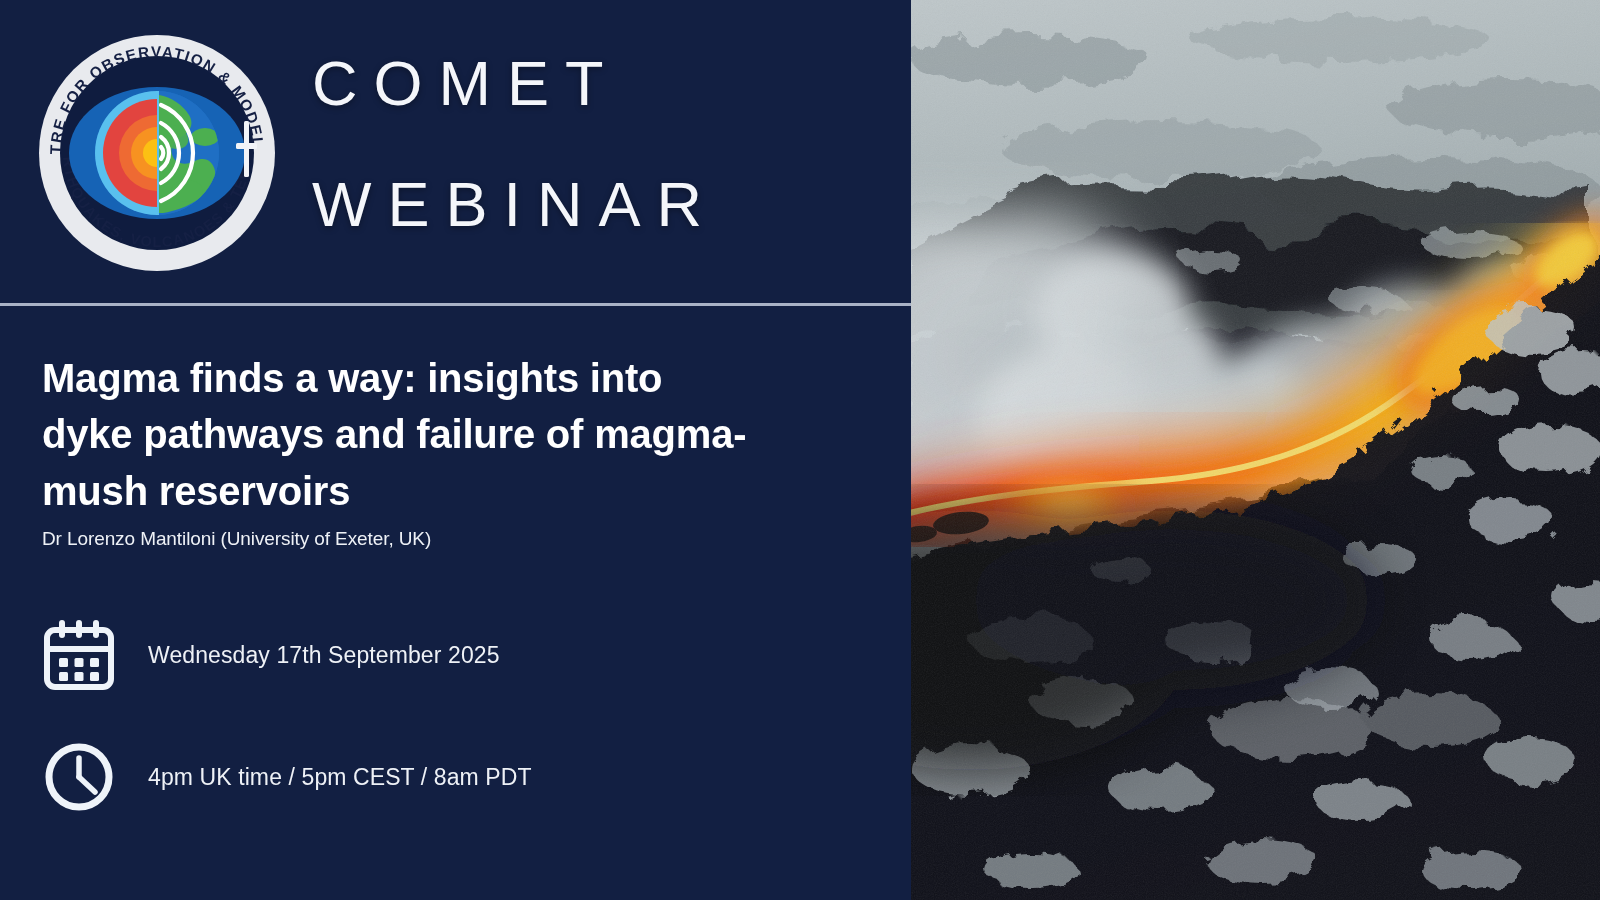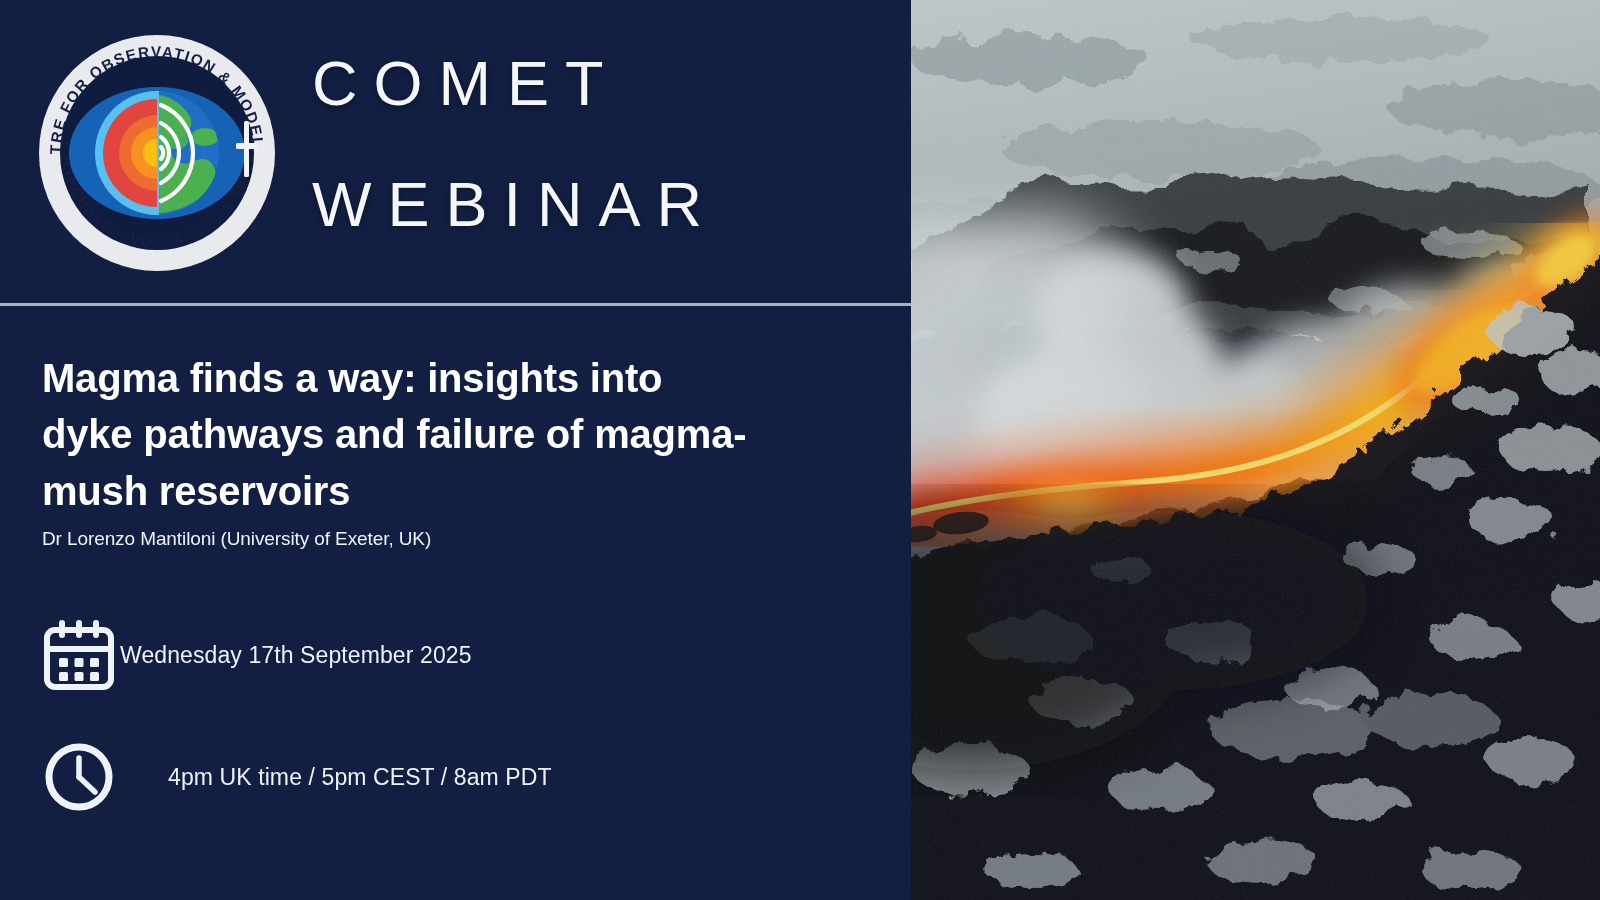--- a/index.html
+++ b/index.html
@@ -96,30 +96,30 @@
   }
 
   
   .info-row {
     position: absolute;
     left: 42px;
     display: flex;
     align-items: center;
   }
   .info-row.date { top: 618px; }
-  .info-row.time { top: 740px; gap: 48px; }
+  .info-row.time { top: 740px; }
 
   .info-icon {
     width: 74px;
     height: 74px;
     flex: 0 0 74px;
     display: block;
   }
   .info-text {
-    margin-left: 4px;
+    margin-left: 32px;
     color: #eef1f6;
     font-size: 23px;
     font-weight: 400;
     letter-spacing: 0.1px;
     white-space: nowrap;
   }
 
   
   .photo {
     position: absolute;

